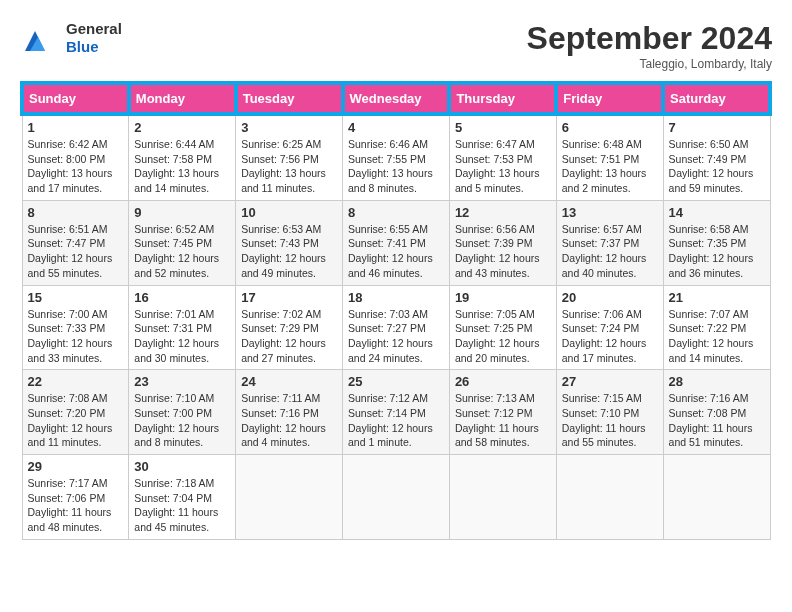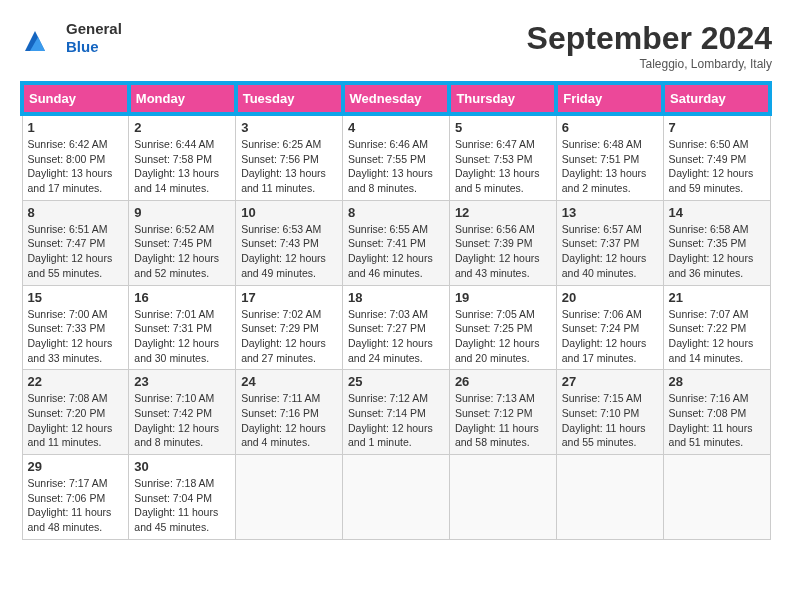--- a/index.html
+++ b/index.html
@@ -297,21 +297,21 @@
         <div class="day-info">
           <span>Sunrise: 7:08 AM</span><br>
           <span>Sunset: 7:20 PM</span><br>
           <span>Daylight: 12 hours and 11 minutes.</span>
         </div>
       </td>
         <td>
         <span class="day-num">23</span>
         <div class="day-info">
           <span>Sunrise: 7:10 AM</span><br>
-          <span>Sunset: 7:42 PM</span><br>
+          <span>Sunset: 7:00 PM</span><br>
           <span>Daylight: 12 hours and 8 minutes.</span>
         </div>
       </td>
         <td>
         <span class="day-num">24</span>
         <div class="day-info">
           <span>Sunrise: 7:11 AM</span><br>
           <span>Sunset: 7:16 PM</span><br>
           <span>Daylight: 12 hours and 4 minutes.</span>
         </div>

